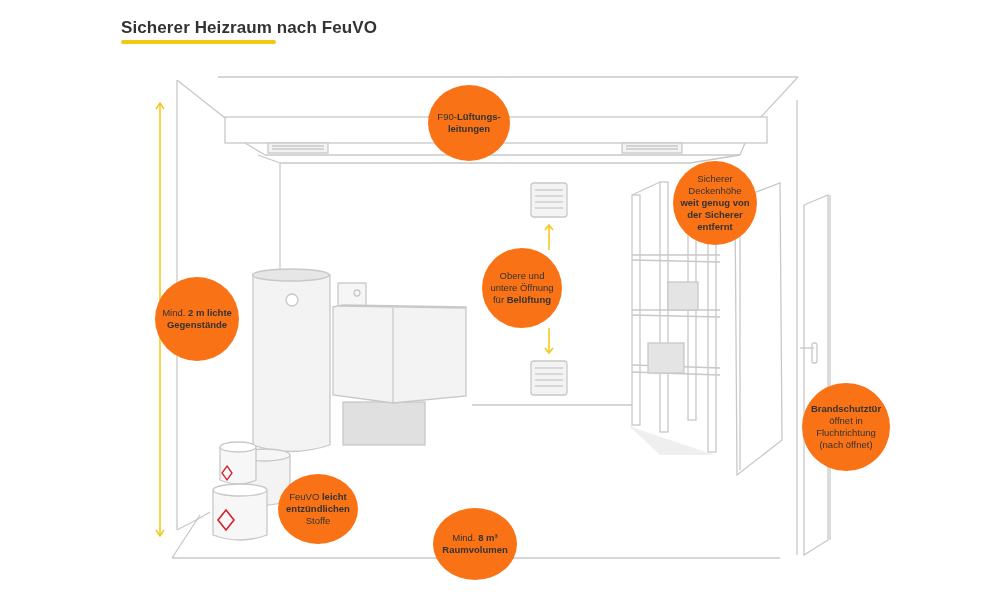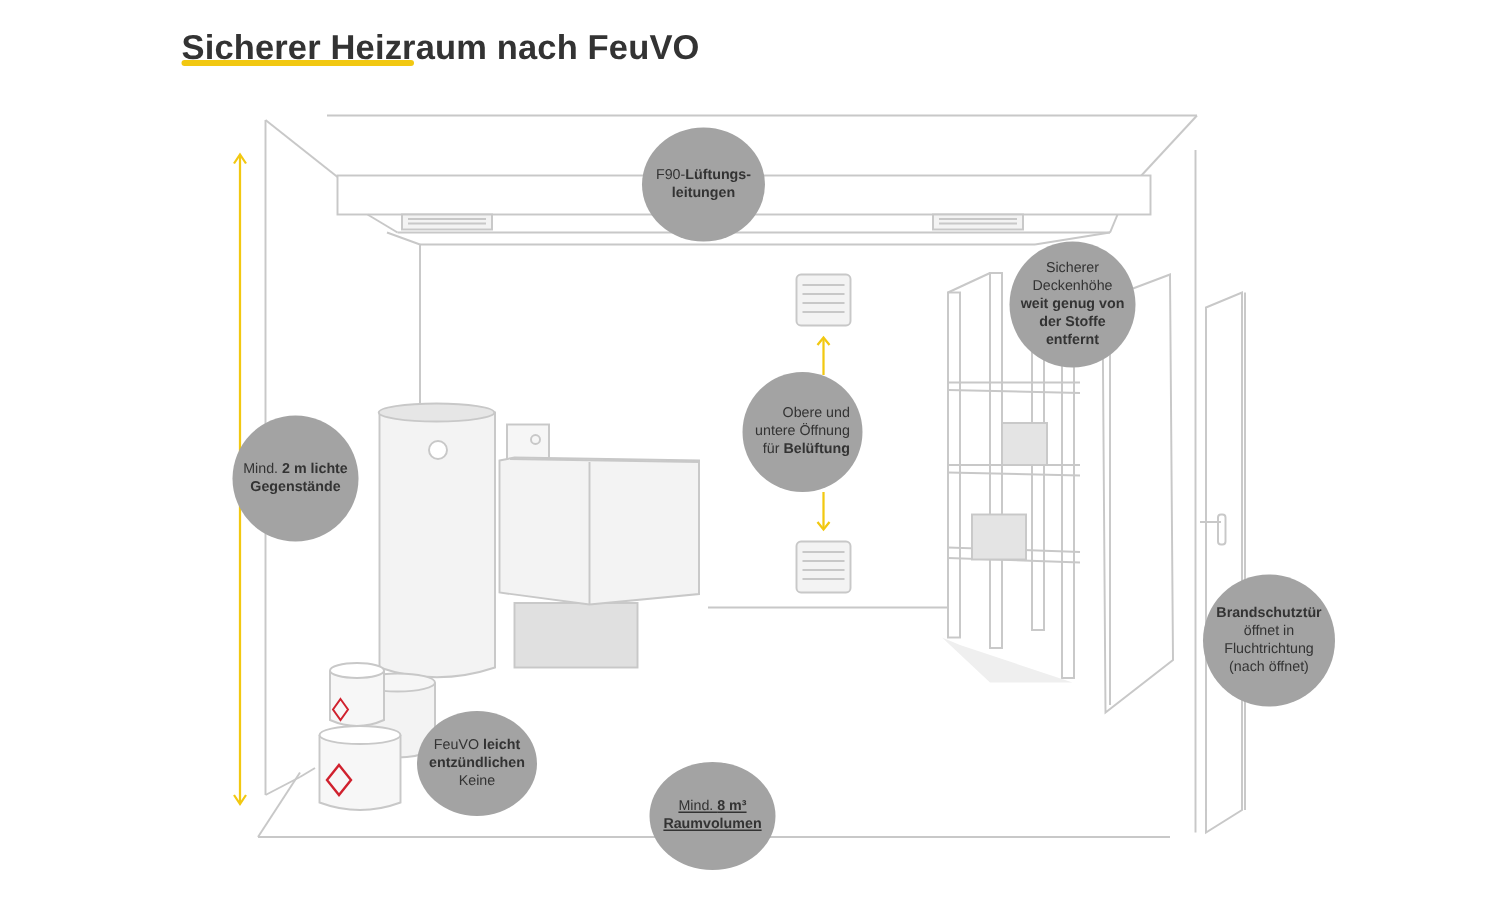--- a/index.html
+++ b/index.html
@@ -1,23 +1,23 @@
 <!DOCTYPE html>
 <html><head>
 <meta charset="utf-8">
 <style>
   html, body { margin:0; padding:0; background:#ffffff; }
   body { width:1000px; height:600px; position:relative; overflow:hidden;
          font-family:"Liberation Sans", sans-serif; }
-  .title { position:absolute; left:121px; top:18px; font-size:23px; font-weight:bold;
+  .title { position:absolute; left:121px; top:18px; font-size:17px; font-weight:bold;
            color:#333333; letter-spacing:0.1px; }
   .title-underline { position:absolute; left:121px; top:40px; width:155px; height:4px;
                      background:#f2c811; border-radius:2px; }
   svg.scene { position:absolute; left:0; top:0; }
-  .badge { position:absolute; border-radius:50%; background:#a3a3a3;
+  .badge { position:absolute; border-radius:50%; background:#f97316;
            display:flex; align-items:center; justify-content:center; text-align:center;
            color:#333333; font-size:9.5px; line-height:12px; }
   .badge .inner { padding:0 4px; }
   .badge b { font-weight:bold; }
 </style>
 </head>
 <body>
 
 <div class="title">Sicherer Heizraum nach FeuVO</div>
 <div class="title-underline"></div>
@@ -145,26 +145,26 @@
     <span>F90-</span><b>Lüftungs-</b><br>
     <b>leitungen</b>
   </div>
 </div>
 
 <div class="badge" style="left:673px;top:161px;width:84px;height:84px;">
   <div class="inner">
     <span>Sicherer</span><br>
     <span>Deckenhöhe</span><br>
     <b>weit genug von</b><br>
-    <b>der Stoffe</b><br>
+    <b>der Sicherer</b><br>
     <b>entfernt</b>
   </div>
 </div>
 
-<div class="badge" style="left:495px;top:248px;width:80px;height:80px;text-align:right;">
+<div class="badge" style="left:482px;top:248px;width:80px;height:80px;">
   <div class="inner">
     <span>Obere und</span><br>
     <span>untere Öffnung</span><br>
     <span>für </span><b>Belüftung</b>
   </div>
 </div>
 
 <div class="badge" style="left:119px;top:277px;width:84px;height:84px;margin-left:36px;">
   <div class="inner">
     <span>Mind. </span><b>2 m lichte</b><br>
@@ -178,22 +178,22 @@
     <span>öffnet in</span><br>
     <span>Fluchtrichtung</span><br>
     <span>(nach öffnet)</span>
   </div>
 </div>
 
 <div class="badge" style="left:278px;top:474px;width:80px;height:70px;">
   <div class="inner">
     <span>FeuVO </span><b>leicht</b><br>
     <b>entzündlichen</b><br>
-    <span>Keine</span>
+    <span>Stoffe</span>
   </div>
 </div>
 
-<div class="badge" style="left:433px;top:508px;width:84px;height:72px;text-decoration:underline;">
+<div class="badge" style="left:433px;top:508px;width:84px;height:72px;">
   <div class="inner">
     <span>Mind. </span><b>8 m³</b><br>
     <b>Raumvolumen</b>
   </div>
 </div>
 
 </body></html>

